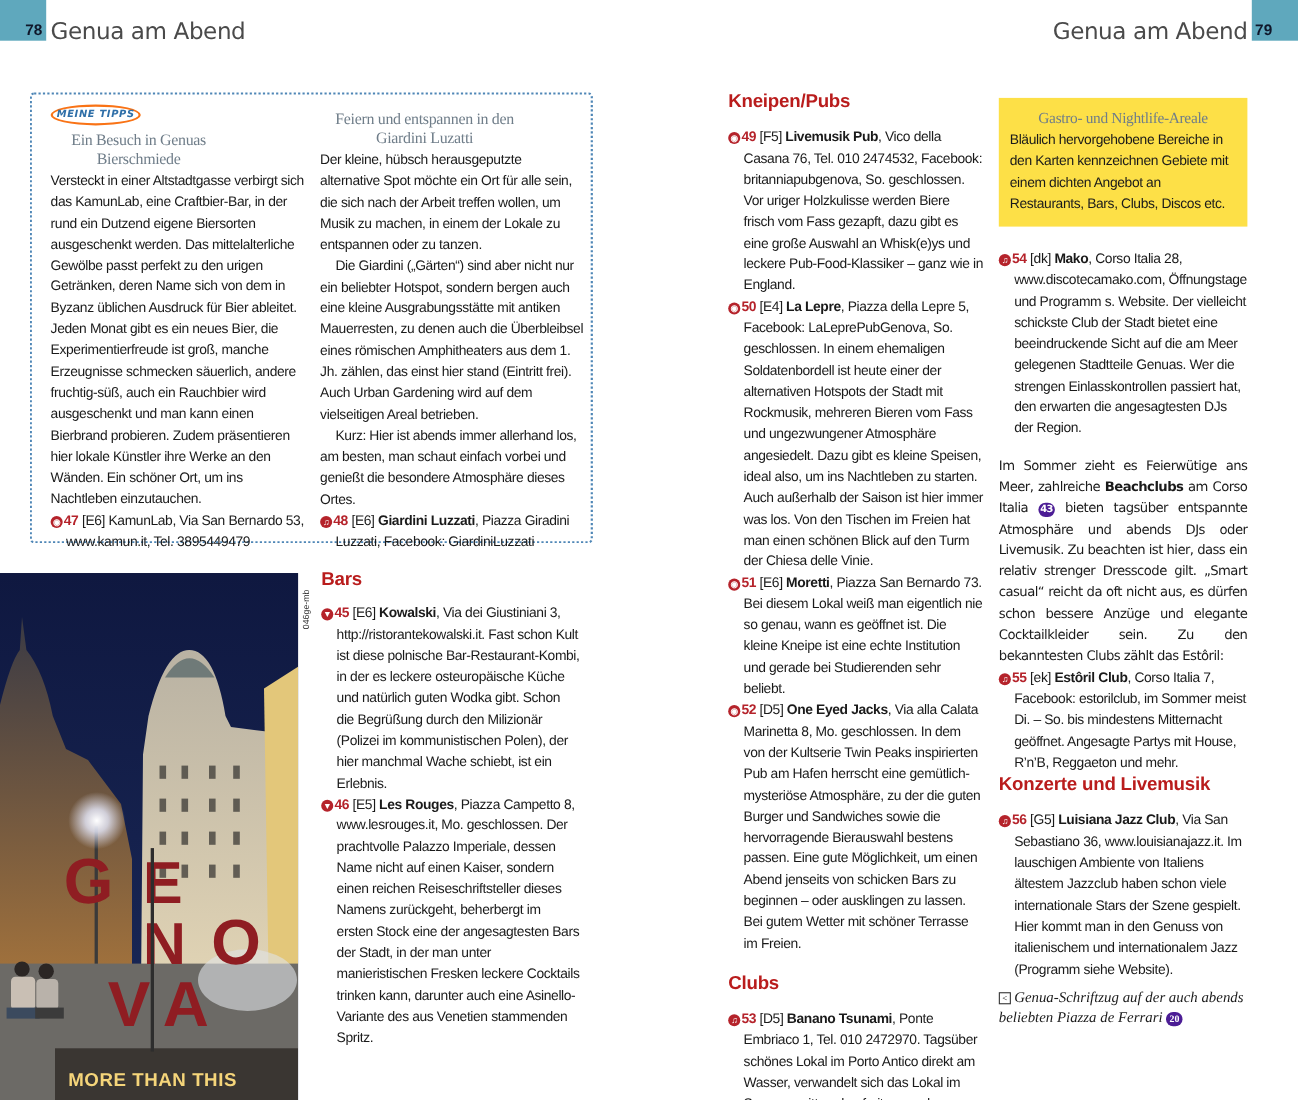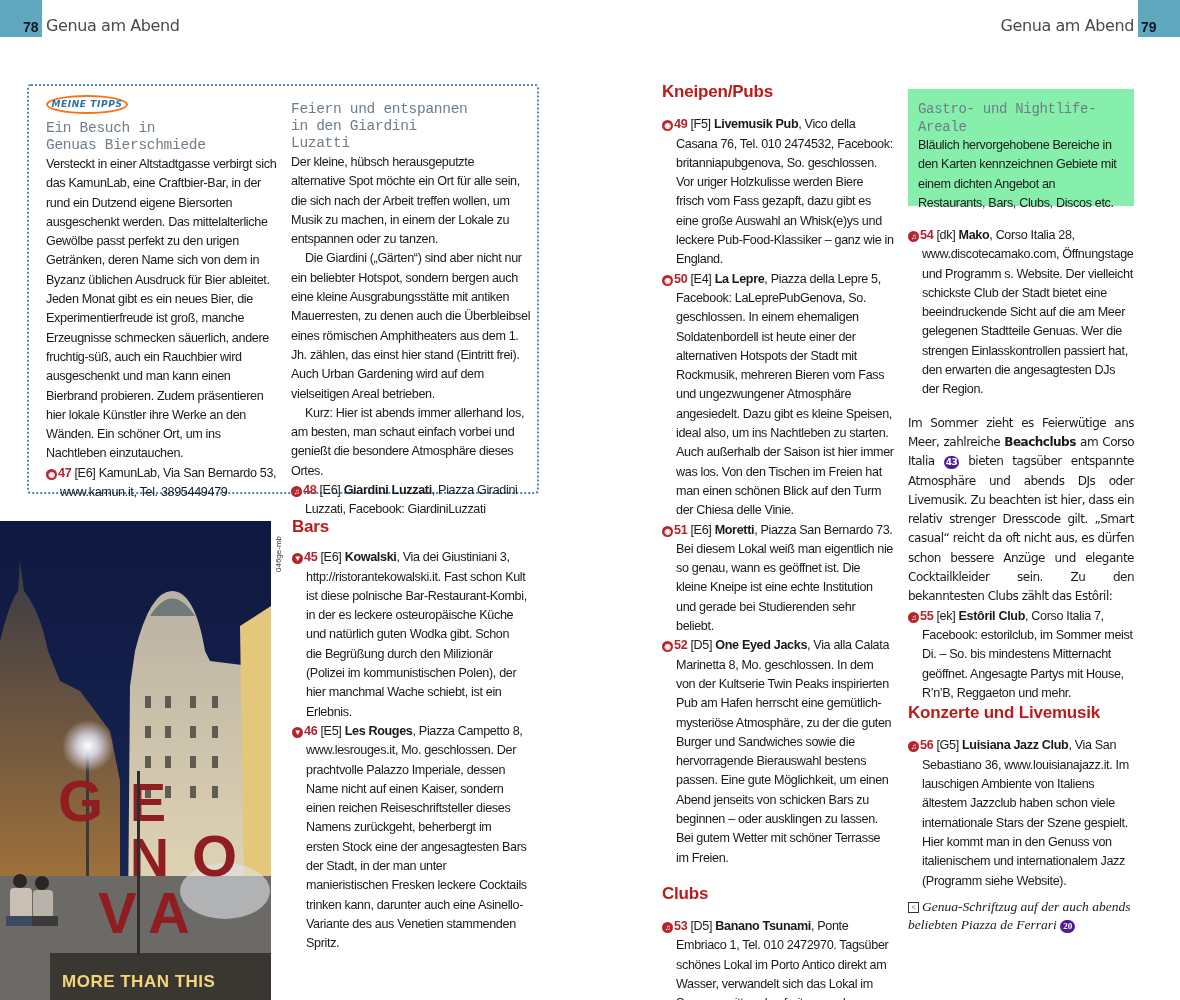--- a/index.html
+++ b/index.html
@@ -2,45 +2,45 @@
 <html><head>
 <meta charset="utf-8">
 <style>
   * { box-sizing: border-box; margin: 0; padding: 0; }
   html, body { width: 1180px; height: 1000px; background: #ffffff; overflow: hidden; }
   body { position: relative; font-family: "Liberation Sans", sans-serif; color: #1a1a1a; }
 
   .txt { font-family: "Liberation Sans", sans-serif; font-size: 12.6px; line-height: 19.3px; letter-spacing: -0.35px; color: #1a1a1a; }
   .txt p { margin: 0; }
   .indent { text-indent: 14px; }
-  .head-gray { color: #6f7d89; font-family: Liberation Mono, monospace; letter-spacing: -0.3px; }
+  .head-gray { color: #6f7d89; font-family: Liberation Serif, serif; letter-spacing: -0.3px; text-align: center; }
   .section-title { font-family: "Liberation Sans", sans-serif; font-weight: bold; font-size: 17px; color: #b91c1c; letter-spacing: -0.2px; }
 
   
   .page-num-box { position: absolute; top: 0; height: 37px; background: #5fa8bd; }
   .page-num { position: absolute; color: #0f172a; font-weight: bold; font-size: 14px; top: 19px; font-family: Liberation Sans, sans-serif; }
-  .running-head { position: absolute; top: 16px; font-size: 16px; color: #4a4a4a; font-family: "DejaVu Sans", sans-serif; letter-spacing: -0.4px; }
+  .running-head { position: absolute; top: 16px; font-size: 21px; color: #4a4a4a; font-family: "DejaVu Sans", sans-serif; letter-spacing: -0.4px; }
 
   
   .tip-box { position: absolute; left: 27px; top: 84px; width: 512px; height: 410px; border: 2px dotted #4e86b6; border-radius: 4px; }
   .tip-col { position: absolute; top: 0; }
   .meine-tipps { position: absolute; left: 17px; top: 9px; width: 82px; height: 19px; border: 2px solid #f97316; border-radius: 50%; color: #2f6fa8; font-size: 9px; font-weight: bold; font-style: italic; text-align: center; line-height: 15px; letter-spacing: 0.6px; font-family: "DejaVu Sans", sans-serif; }
   .tip-title { font-size: 14.5px; line-height: 17px; }
 
   
   .entry { padding-left: 14px; text-indent: -14px; }
   .entry .num { color: #b5232b; font-weight: bold; }
   .entry .ico { display: inline-block; width: 11px; height: 11px; border-radius: 50%; background: #b5232b; color: #fff; font-size: 8px; line-height: 11px; text-align: center; text-indent: 0; vertical-align: 0px; margin-right: 1px; font-weight: bold; }
   .entry .name { font-weight: bold; }
 
   
   .photo { position: absolute; left: 0; top: 521px; width: 271px; height: 479px; overflow: hidden; background: #121a3a; }
   .photo-credit { position: absolute; left: 274px; top: 522px; width: 10px; height: 50px; font-size: 8px; color: #333; writing-mode: vertical-rl; transform: rotate(180deg); font-family: "Liberation Sans", sans-serif; }
 
-  .info-box { position: absolute; left: 908px; top: 89px; width: 226px; height: 117px; background: #86efac; padding: 11px 10px 0 10px; }
+  .info-box { position: absolute; left: 908px; top: 89px; width: 226px; height: 117px; background: #fde047; padding: 11px 10px 0 10px; }
   .badge-pink { display: inline-block; min-width: 15px; height: 13px; border-radius: 7px; background: #4c1d95; color: #fff; font-size: 9px; line-height: 13px; text-align: center; font-weight: bold; padding: 0 2px; text-indent: 0; }
   .justify { text-align: justify; }
   .caption { position: absolute; left: 908px; top: 898px; width: 230px; font-family: "Liberation Serif", serif; font-style: italic; font-size: 13.5px; line-height: 18px; color: #1a1a1a; }
   .arrow-box { display: inline-block; width: 11px; height: 11px; border: 1px solid #333; font-size: 8px; line-height: 9px; text-align: center; font-style: normal; vertical-align: 1px; margin-right: 3px; }
 </style>
 </head>
 <body>
 
 <div class="page-num-box" style="left:0; width:42px;"></div>
 <span class="page-num" style="left:23px;">78</span>

